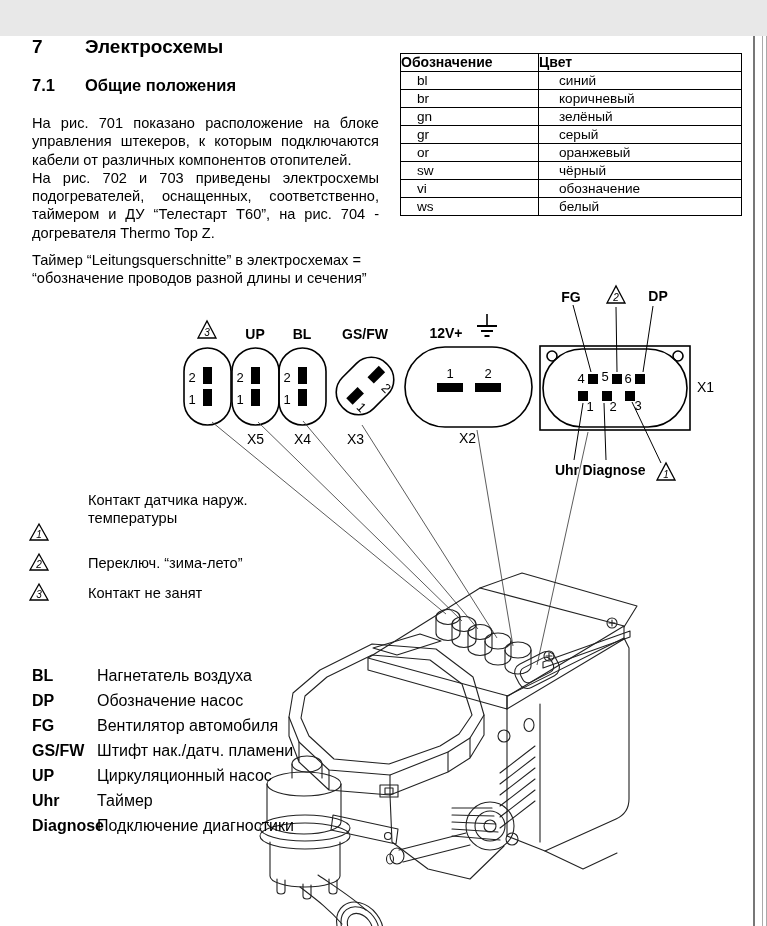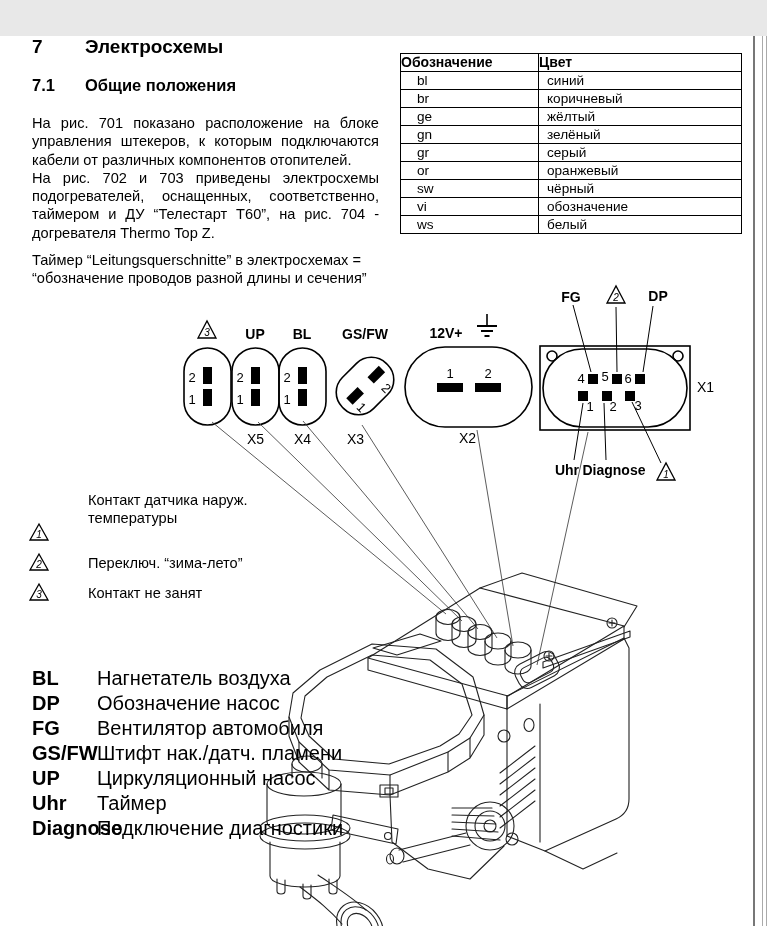--- a/index.html
+++ b/index.html
@@ -16,34 +16,34 @@
   .ln.j{white-space:normal;text-align:justify;text-align-last:justify;}
   .gap{margin-top:9px;}
   
   .wt{position:absolute;left:400px;top:17px;width:341px;border-collapse:collapse;
       font-size:13.6px;table-layout:fixed;}
   .wt,.wt td,.wt th{border:1.5px solid #000;}
   .wt td,.wt th{padding:0;height:17px;line-height:17px;overflow:hidden;}
   .wt .ttl{padding-left:5px;height:15px;line-height:15px;font-size:13.6px;}
   .wt th{font-weight:bold;text-align:left;font-size:14px;}
   .wt td.c1{padding-left:16px;}
-  .wt td.c2{padding-left:8px;}
+  .wt td.c2{padding-left:20px;}
   
   .diagram-svg{position:absolute;left:0;top:245px;z-index:1;}
   .diagram-svg text{font-family:"Liberation Sans",sans-serif;fill:#000;}
   .t14b{font-size:14px;font-weight:bold;}
   .t14{font-size:14px;}
   .t13{font-size:13px;}
   .trin{font-size:10px;font-style:italic;}
   
   .legend,.abbr{position:absolute;left:0;top:0;z-index:2;}
   .tri-svg{position:absolute;}
   .ntext{position:absolute;font-size:14.6px;line-height:18.3px;white-space:nowrap;}
   
-  .abbr-row{position:absolute;left:32px;white-space:nowrap;font-size:20px;}
+  .abbr-row{position:absolute;left:32px;white-space:nowrap;font-size:16px;}
   .ab{display:inline-block;width:65px;font-weight:bold;}
   
   .edge{position:absolute;top:0;height:926px;z-index:3;}
 </style>
 </head>
 <body>
 
 <div class="page">
 
   <div class="h-row chapter">
@@ -75,24 +75,20 @@
       <th>Обозначение</th>
       <th>Цвет</th>
     </tr>
     <tr>
           <td class="c1">bl</td>
           <td class="c2">синий</td>
         </tr>
     <tr>
           <td class="c1">br</td>
           <td class="c2">коричневый</td>
-        </tr>
-    <tr>
-          <td class="c1">ge</td>
-          <td class="c2">жёлтый</td>
         </tr>
     <tr>
           <td class="c1">gn</td>
           <td class="c2">зелёный</td>
         </tr>
     <tr>
           <td class="c1">gr</td>
           <td class="c2">серый</td>
         </tr>
     <tr>

